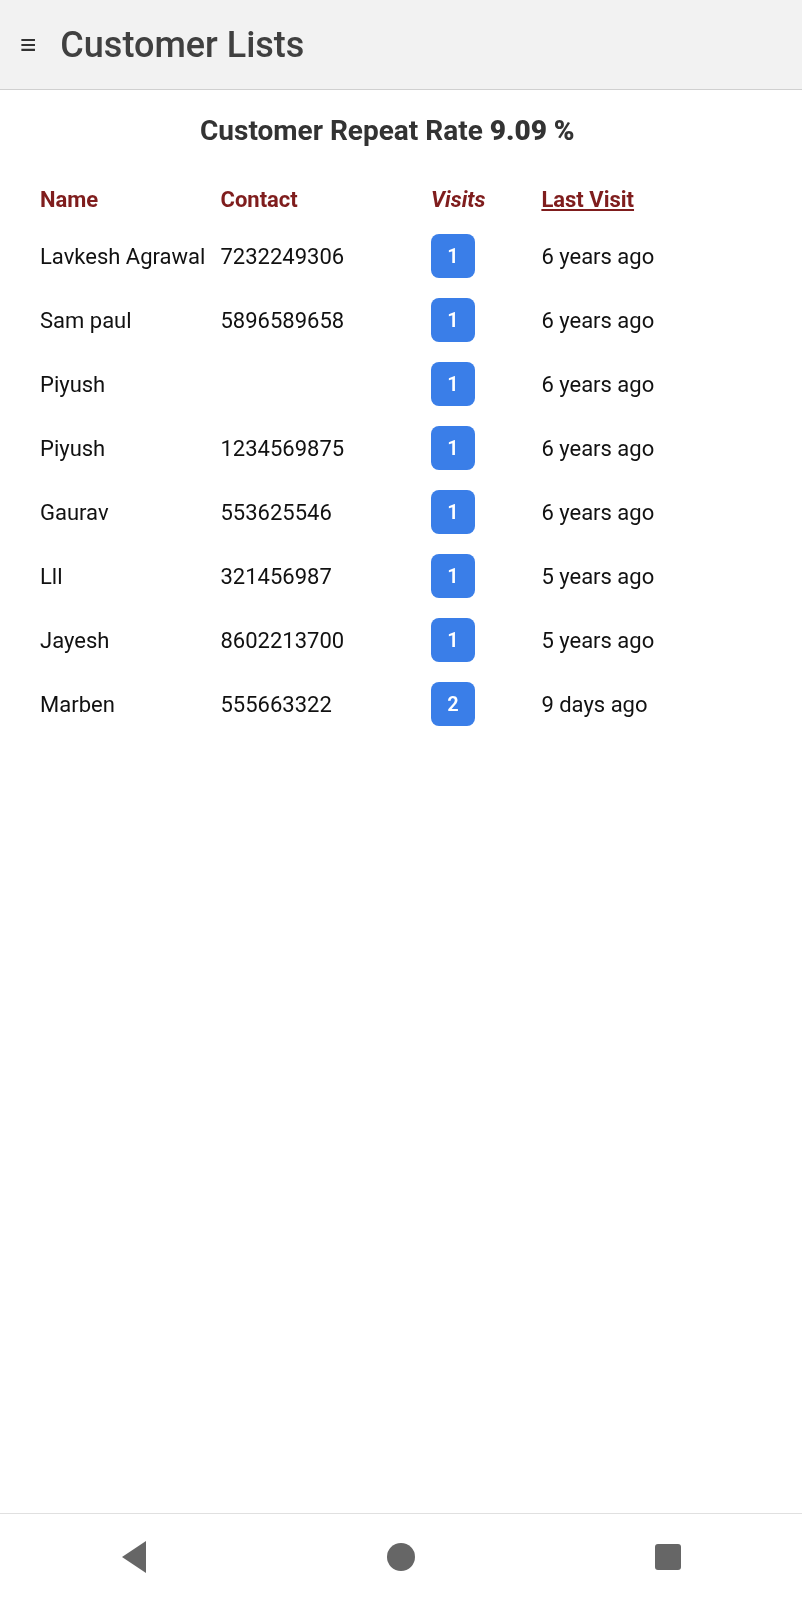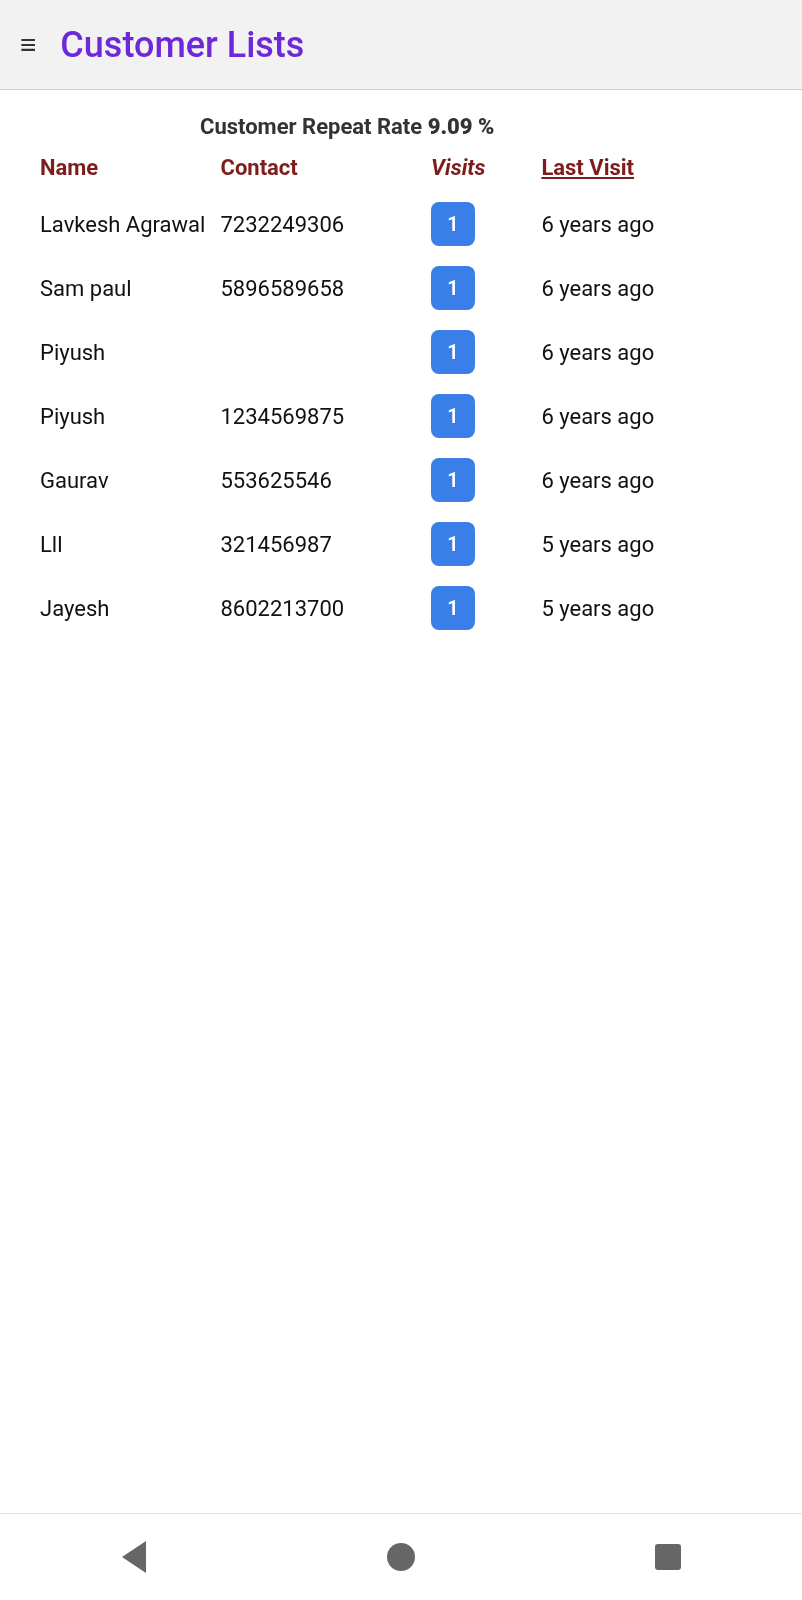--- a/index.html
+++ b/index.html
@@ -26,32 +26,32 @@
     .hamburger-icon {
       font-size: 28px;
       color: #333;
       margin-right: 24px;
       line-height: 1;
     }
 
     .page-title {
       font-size: 36px;
       font-weight: 500;
-      color: #6d28d9;
+      color: #404040;
     }
 
     .content {
       flex: 1;
       padding: 24px 40px 20px 40px;
     }
 
     .repeat-rate {
-      font-size: 22px;
+      font-size: 28px;
       color: #333;
-      margin-bottom: 8px;
+      margin-bottom: 32px;
       text-align: left;
       padding-left: 160px;
     }
 
     .repeat-rate span {
       font-weight: 700;
     }
 
     .customer-table {
       width: 100%;
@@ -195,20 +195,26 @@
           <td>321456987</td>
           <td><span class="visit-badge">1</span></td>
           <td>5 years ago</td>
         </tr>
         <tr>
           <td>Jayesh</td>
           <td>8602213700</td>
           <td><span class="visit-badge">1</span></td>
           <td>5 years ago</td>
         </tr>
+        <tr>
+          <td>Marben</td>
+          <td>555663322</td>
+          <td><span class="visit-badge">2</span></td>
+          <td>9 days ago</td>
+        </tr>
       </tbody>
   </table>
 
 </main>
 
 <nav class="bottom-nav">
   <div class="nav-btn">
     <div class="triangle-left"></div>
   </div>
   <div class="nav-btn">

